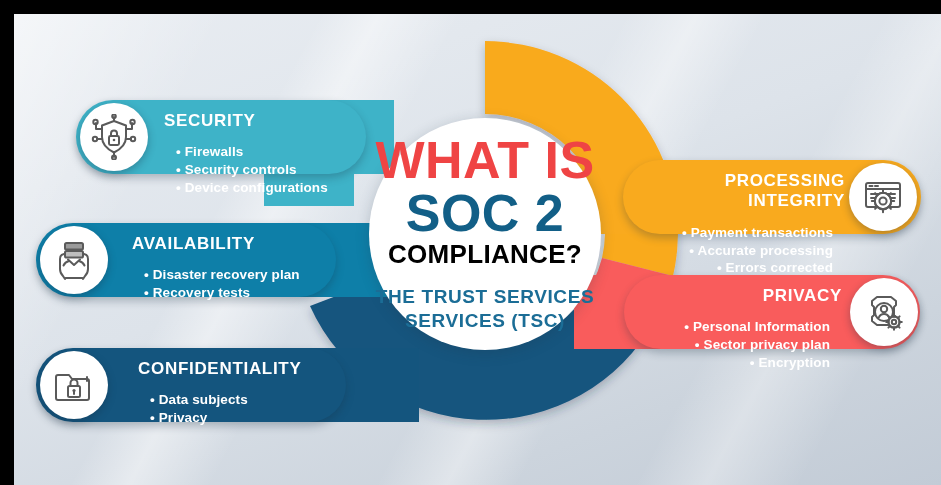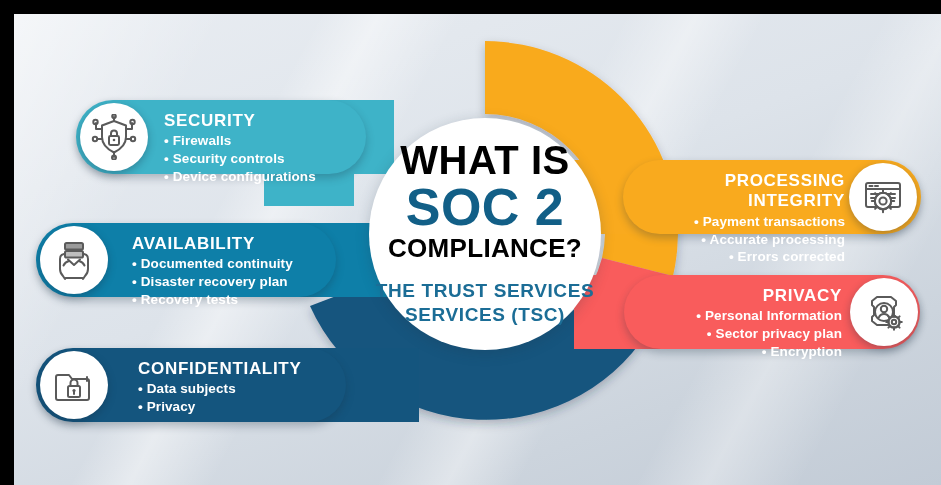--- a/index.html
+++ b/index.html
@@ -26,21 +26,21 @@
   
   .ring-wrap{position:absolute;left:0;top:0;width:927px;height:471px;}
   .center-circle{
     position:absolute;left:355px;top:104px;width:232px;height:232px;
     border-radius:50%;background:#fff;
     box-shadow:0 3px 14px rgba(30,50,70,.22);
     display:flex;flex-direction:column;align-items:center;justify-content:center;
     text-align:center;
   }
   .t-what{
-    font-size:40px;font-weight:bold;color:#000000;letter-spacing:.5px;
+    font-size:52px;font-weight:bold;color:#ef4444;letter-spacing:.5px;
     line-height:.95;margin:0;
   }
   .t-soc{
     font-size:52px;font-weight:bold;color:#125F87;letter-spacing:.5px;
     line-height:1.0;margin:2px 0 0 0;text-align:center;
   }
   .t-comp{
     font-size:26px;font-weight:bold;color:#000000;letter-spacing:.3px;
     line-height:1;margin:2px 0 7px 0;
   }
@@ -58,21 +58,21 @@
   .badge{
     position:absolute;top:3px;width:68px;height:68px;border-radius:50%;
     background:#fff;box-shadow:0 3px 8px rgba(20,40,60,.33);
     display:flex;align-items:center;justify-content:center;z-index:3;
   }
   .ptext{position:absolute;z-index:4;color:#fff;}
   .ptitle{
     font-size:17px;font-weight:bold;letter-spacing:.7px;
     line-height:1.2;margin:0 0 1px 0;color:#fff;
   }
-  .plist{margin:0;padding:0;list-style:none;}
+  .plist{margin:12px;padding:0;list-style:none;}
   .plist li{
     font-size:13.5px;font-weight:bold;line-height:1.32;color:#fff;
     letter-spacing:.1px;white-space:nowrap;
   }
   .plist li::before{content:"• ";}
   .align-r{text-align:right;}
   .align-l{text-align:left;}
   .connector{position:absolute;}
 </style>
 </head>
@@ -168,21 +168,20 @@
           <path d="M18 24 q-4 1 -5.5 4.5"></path>
           <path d="M33 17 q4 0.5 4 5 v10 q0 4 -3 7 l-2 3"></path>
           <path d="M28 24 q4 1 5.5 4.5"></path>
           <path d="M14.5 41 h17"></path>
         </g>
       </svg>
     </div>
     <div class="ptext align-l" style="left:96px;top:11px;width:200px;">
       <div class="ptitle">AVAILABILITY</div>
       <ul class="plist">
-        <li>Documented continuity</li>
         <li>Disaster recovery plan</li>
         <li>Recovery tests</li>
       </ul>
     </div>
   </div>
 
   <div class="panel" style="left:22px;top:334px;width:320px;height:80px;">
     <div class="pill" style="left:0;width:310px;background:#14557E;"></div>
     <div class="badge" style="left:4px;">
       <svg width="46" height="46" viewBox="0 0 46 46">

